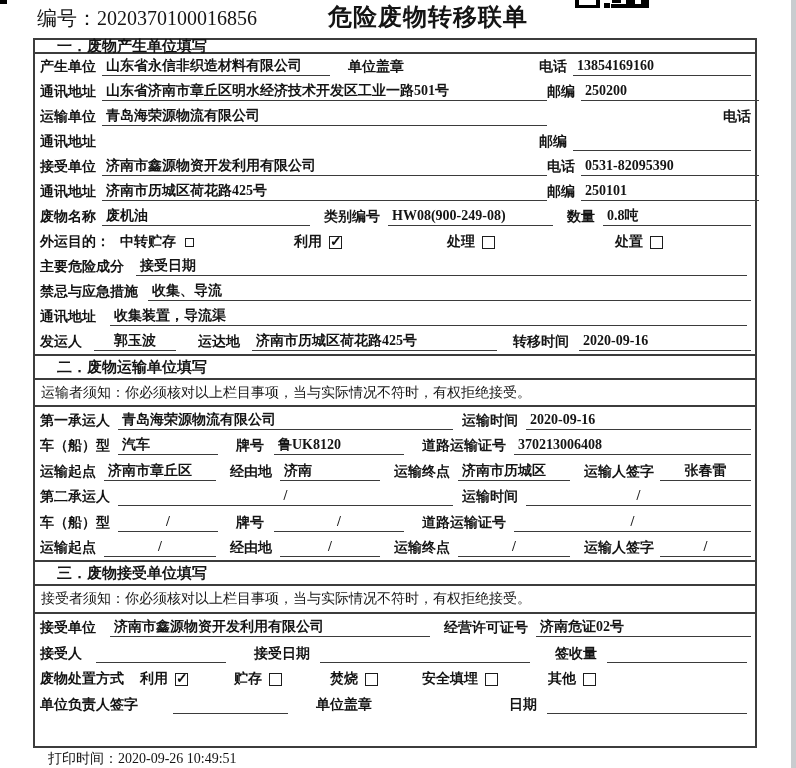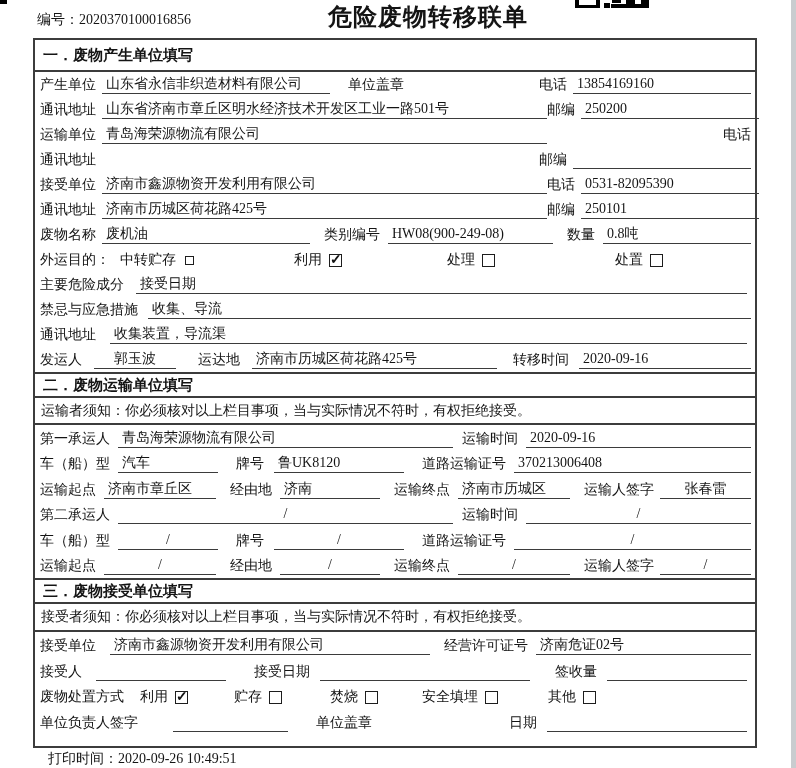--- a/index.html
+++ b/index.html
@@ -4,28 +4,28 @@
 <style>
   * { box-sizing: border-box; }
   html,body { margin:0; padding:0; }
   body {
     width:796px; height:768px; background:#ffffff; position:relative;
     font-family:"Liberation Serif", serif; color:#141414; overflow:hidden;
   }
   .scroll-strip { position:absolute; right:0; top:0; width:5px; height:768px; background:#c9cccf; }
   .corner-mark { position:absolute; left:0; top:0; width:7px; height:4px; background:#000; }
   .qrb { position:absolute; background:#000; }
-  .serial { position:absolute; left:37px; top:11px; font-size:14px; white-space:nowrap; }
+  .serial { position:absolute; left:37px; top:5px; font-size:20px; white-space:nowrap; }
   .page-title { position:absolute; left:328px; top:1px; font-size:24px; font-weight:bold; letter-spacing:1px; white-space:nowrap; }
   .form { position:absolute; left:33px; top:38px; width:724px; height:710px;
           border:2px solid #3c3c3c; display:flex; flex-direction:column; background:#fff; }
-  .row { display:flex; align-items:flex-end; padding:0 4px 3px 5px; font-size:14px; }
+  .row { display:flex; align-items:flex-end; padding:0 4px 3px 5px; font-size:14px;font-weight:bold; }
   .s1r { height:25px; } .s2r { height:25.5px; } .s3r { height:25.75px; }
-  .sec-h { height:32px; font-weight:bold; font-size:15px; display:flex; align-items:center;
-           padding:1px 8px; border-bottom:2px solid #3c3c3c; }
+  .sec-h { height:14px; font-weight:bold; font-size:15px; display:flex; align-items:center;
+           padding:1px 22px; border-bottom:2px solid #3c3c3c; }
   .sec-h.mid { border-top:2px solid #3c3c3c; height:26px; }
   .notice { height:27px; display:flex; align-items:center; padding:2px 6px;
             border-bottom:2px solid #3c3c3c; font-size:14px; }
   .lbl { white-space:nowrap; flex-shrink:0; }
   .u { border-bottom:1px solid #3b3b3b; padding:0 4px; white-space:nowrap;
        overflow:hidden; min-height:18px; flex-shrink:0; }
   .u.grow { flex:1 1 auto; }
   .u.ctr { text-align:center; }
   .opt { display:flex; align-items:center; flex-shrink:0; }
   .cb { display:inline-block; width:13px; height:13px; border:1.5px solid #1d1d1d;

